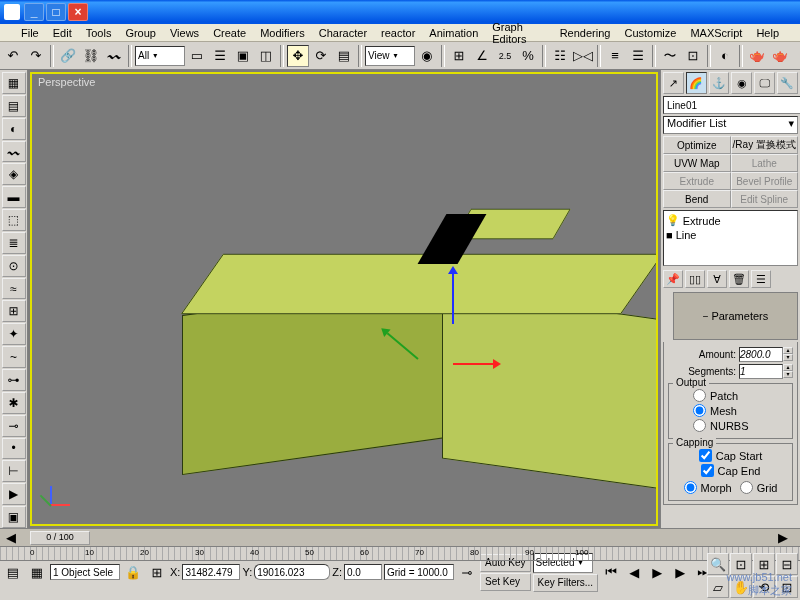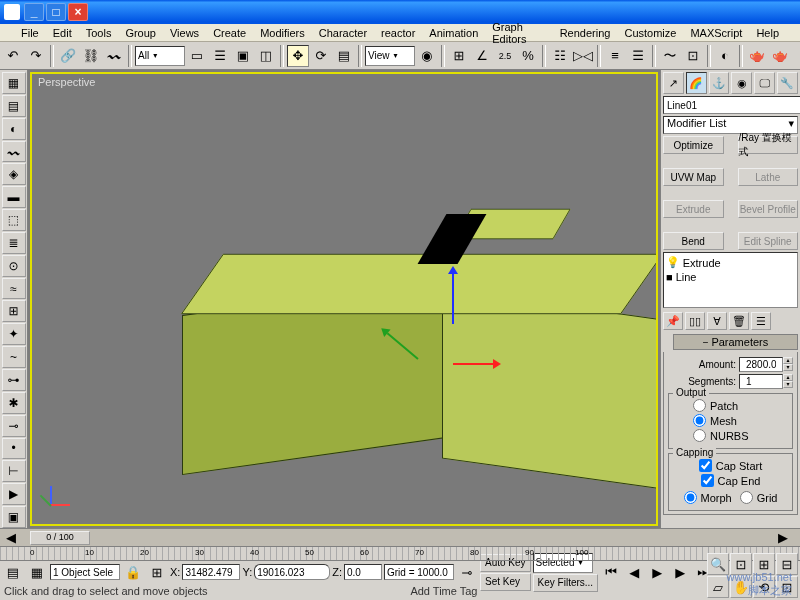--- a/index.html
+++ b/index.html
@@ -33,33 +33,33 @@
 .axis.y { background: #20a020; left: -35px; top: -5px; height: 40px; transform: rotate(-50deg); }
 .axis.x { background: #ff2020; left: 0; top: 0; height: 40px; transform: rotate(90deg); }
 .arrowhead { width: 0; height: 0; border-left: 5px solid transparent; border-right: 5px solid transparent; position: absolute; }
 .right-panel { width: 140px; background: #d6d3ce; border-left: 1px solid #808080; display: flex; flex-direction: column; padding: 2px; gap: 2px; overflow: hidden; }
 .cmd-tabs { display: flex; gap: 2px; height: 22px; }
 .ctab { flex: 1; border: 1px outset #eee; background: #d6d3ce; font-size: 11px; display: flex; align-items: center; justify-content: center; }
 .ctab.active { border: 1px inset #888; background: #c8e0f0; }
 .name-row { display: flex; gap: 2px; }
 .obj-name { flex: 1; height: 18px; border: 1px inset #888; background: #fff; padding: 0 3px; font-size: 10px; }
 .mod-list { height: 18px; border: 1px inset #888; background: #fff; padding: 0 3px; font-size: 10px; display: flex; align-items: flex-start; justify-content: space-between; }
-.btn-grid { display: grid; grid-template-columns: 1fr 1fr; gap: 14px; }
+.btn-grid { display: grid; grid-template-columns: 1fr 1fr; gap: 0; }
 .rbtn { height: 18px; border: 1px outset #eee; background: #d6d3ce; font-size: 10px; display: flex; align-items: center; justify-content: center; }
 .rbtn.dim { color: #888; }
 .stack { height: 56px; border: 1px inset #888; background: #fff; font-size: 10px; padding: 2px; }
 .stack-row { display: flex; align-items: center; gap: 3px; padding: 1px 0; }
 .stack-ctrl { display: flex; gap: 2px; margin-top: 2px; }
 .scbtn { width: 20px; height: 18px; border: 1px outset #eee; background: #d6d3ce; font-size: 11px; display: flex; align-items: center; justify-content: center; }
-.rollout-hdr { background: #b8b4a8; border: 1px solid #808080; text-align: center; font-size: 10px; padding: 1px; margin-top: 2px; margin-left: 10px; }
+.rollout-hdr { background: #b8b4a8; border: 1px solid #808080; text-align: center; font-size: 10px; padding: 17px; margin-top: 2px; margin-left: 10px; }
 .rollout-body { border: 1px solid #808080; border-top: none; padding: 3px 4px; font-size: 10px; }
 .param-row { display: flex; align-items: center; justify-content: flex-end; gap: 3px; margin: 2px 0; }
 .param-row label { font-size: 10px; }
 .spinner { display: flex; }
-.spinner input { width: 44px; height: 15px; border: 1px inset #888; font-size: 10px; padding: 0 6px; }
+.spinner input { width: 44px; height: 15px; border: 1px inset #888; font-size: 10px; padding: 0 0; font-style: italic; }
 .spin-btns { display: flex; flex-direction: column; }
 .spin-btns div { width: 10px; height: 7px; border: 1px outset #eee; background: #d6d3ce; font-size: 6px; line-height: 5px; text-align: center; }
 .fieldset { border: 1px solid #808080; padding: 3px 4px 4px; margin-top: 4px; position: relative; }
 .fieldset .legend { position: absolute; top: -7px; left: 4px; background: #d6d3ce; padding: 0 3px; font-size: 10px; }
 .chk-row, .rad-row { display: flex; align-items: center; gap: 4px; margin: 2px 0; font-size: 10px; }
 .rad-pair { display: flex; gap: 8px; justify-content: center; }
 .bottom { position: absolute; left: 0; right: 0; bottom: 0; height: 72px; background: #d6d3ce; border-top: 1px solid #808080; }
 .timeline { height: 18px; background: #c0bcb2; position: relative; border-bottom: 1px solid #808080; display: flex; align-items: center; }
 .time-slider { position: absolute; left: 30px; width: 60px; height: 14px; border: 1px outset #eee; background: #d6d3ce; font-size: 9px; text-align: center; }
 .ruler { height: 14px; background: linear-gradient(90deg,#aaa 1px,transparent 1px); background-size: 6px 100%; border-bottom: 1px solid #808080; position: relative; }
@@ -354,24 +354,20 @@
       <div class="sbtn">Key Filters...</div>
     </div>
     <div class="play-ctrl">
       <div class="tbtn">⏮</div>
       <div class="tbtn">◀</div>
       <div class="tbtn">▶</div>
       <div class="tbtn">▶</div>
       <div class="tbtn">⏭</div>
     </div>
   </div>
-  <div class="prompt">
-    <span>Click and drag to select and move objects</span>
-    <span style="margin-left:200px">Add Time Tag</span>
-  </div>
   <div class="vp-nav">
     <div class="tbtn">🔍</div>
     <div class="tbtn">⊡</div>
     <div class="tbtn">⊞</div>
     <div class="tbtn">⊟</div>
     <div class="tbtn">▱</div>
     <div class="tbtn">✋</div>
     <div class="tbtn">⟲</div>
     <div class="tbtn">⊡</div>
   </div>

